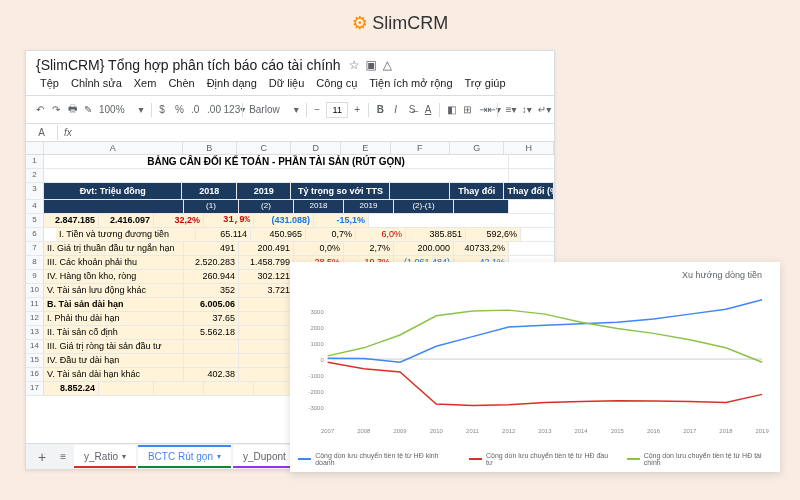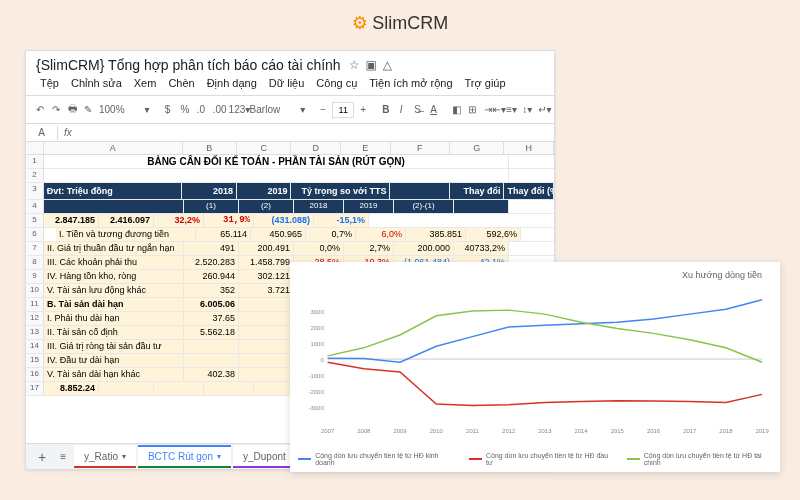--- a/index.html
+++ b/index.html
@@ -15,37 +15,37 @@
   .doc-title { font-size: 14px; color: #202124; }
   .doc-icons { color: #5f6368; font-size: 12px; display: flex; gap: 6px; }
   
   .menubar { display: flex; gap: 12px; padding: 2px 14px 6px; font-size: 11px; color: #202124; }
   .menubar span { cursor: pointer; }
   
   .toolbar { display: flex; align-items: center; gap: 2px; padding: 3px 6px; border-bottom: 1px solid #dadce0; border-top: 1px solid #dadce0; background: #fff; font-size: 10px; color: #5f6368; }
   .tb-btn { padding: 2px 4px; cursor: pointer; min-width: 14px; text-align: center; }
   .tb-sep { width: 1px; height: 14px; background: #dadce0; margin: 0 2px; }
   .tb-input { border: 1px solid #dadce0; width: 22px; height: 16px; font-size: 9px; text-align: center; }
-  .tb-drop { display: flex; align-items: center; gap: 20px; padding: 1px 3px; justify-content: flex-end; }
+  .tb-drop { display: flex; align-items: center; gap: 14px; padding: 1px 3px; justify-content: flex-end; }
   
   .formula-row { display: flex; align-items: center; border-bottom: 1px solid #dadce0; height: 18px; font-size: 10px; }
   .cell-ref { width: 32px; border-right: 1px solid #dadce0; text-align: center; color: #5f6368; padding: 2px; }
   .fx-label { padding: 0 6px; color: #5f6368; font-style: italic; }
   
   .col-headers { display: flex; background: #f8f9fa; border-bottom: 1px solid #dadce0; font-size: 9px; color: #5f6368; }
   .rownum-col { width: 18px; border-right: 1px solid #e0e0e0; }
   .ch { border-right: 1px solid #e0e0e0; text-align: center; padding: 1px 0; }
   
   .grid-body { position: relative; font-size: 9px; }
   .grid-row { display: flex; border-bottom: 1px solid #e8e8e8; min-height: 14px; align-items: stretch; }
   .rn { width: 18px; background: #f8f9fa; border-right: 1px solid #e0e0e0; text-align: center; font-size: 8px; color: #5f6368; padding-top: 1px; }
   .gc { border-right: 1px solid #e8e8e8; padding: 1px 3px; overflow: hidden; white-space: nowrap; }
   
   .title-row .gc { background: #fff; font-weight: bold; font-size: 10px; text-align: center; }
-  .hdr1 .gc { background: #1c3a5e; color: #fff; font-weight: bold; font-size: 9px; padding: 3px; }
+  .hdr1 .gc { background: #1c3a5e; color: #fff; font-weight: bold; text-align: center; font-size: 9px; padding: 3px; }
   .hdr2 .gc { background: #1c3a5e; color: #fff; text-align: center; font-size: 8px; }
   .sec .gc { background: #fff4d9; font-weight: bold; }
   .datarow .gc { background: #fff4d9; }
   .tot .gc { background: #fff4d9; font-weight: bold; }
   .num { text-align: right; }
   .pct-pos { color: #c00; text-align: right; }
   .pct-neg { color: #1a73e8; text-align: right; }
   
   .sheet-tabs { position: absolute; bottom: 0; left: 0; right: 0; height: 26px; background: #f1f3f4; border-top: 1px solid #dadce0; display: flex; align-items: center; gap: 2px; padding: 0 6px; font-size: 10px; }
   .sheet-tabs .add { color: #5f6368; padding: 0 6px; cursor: pointer; font-size: 14px; }

